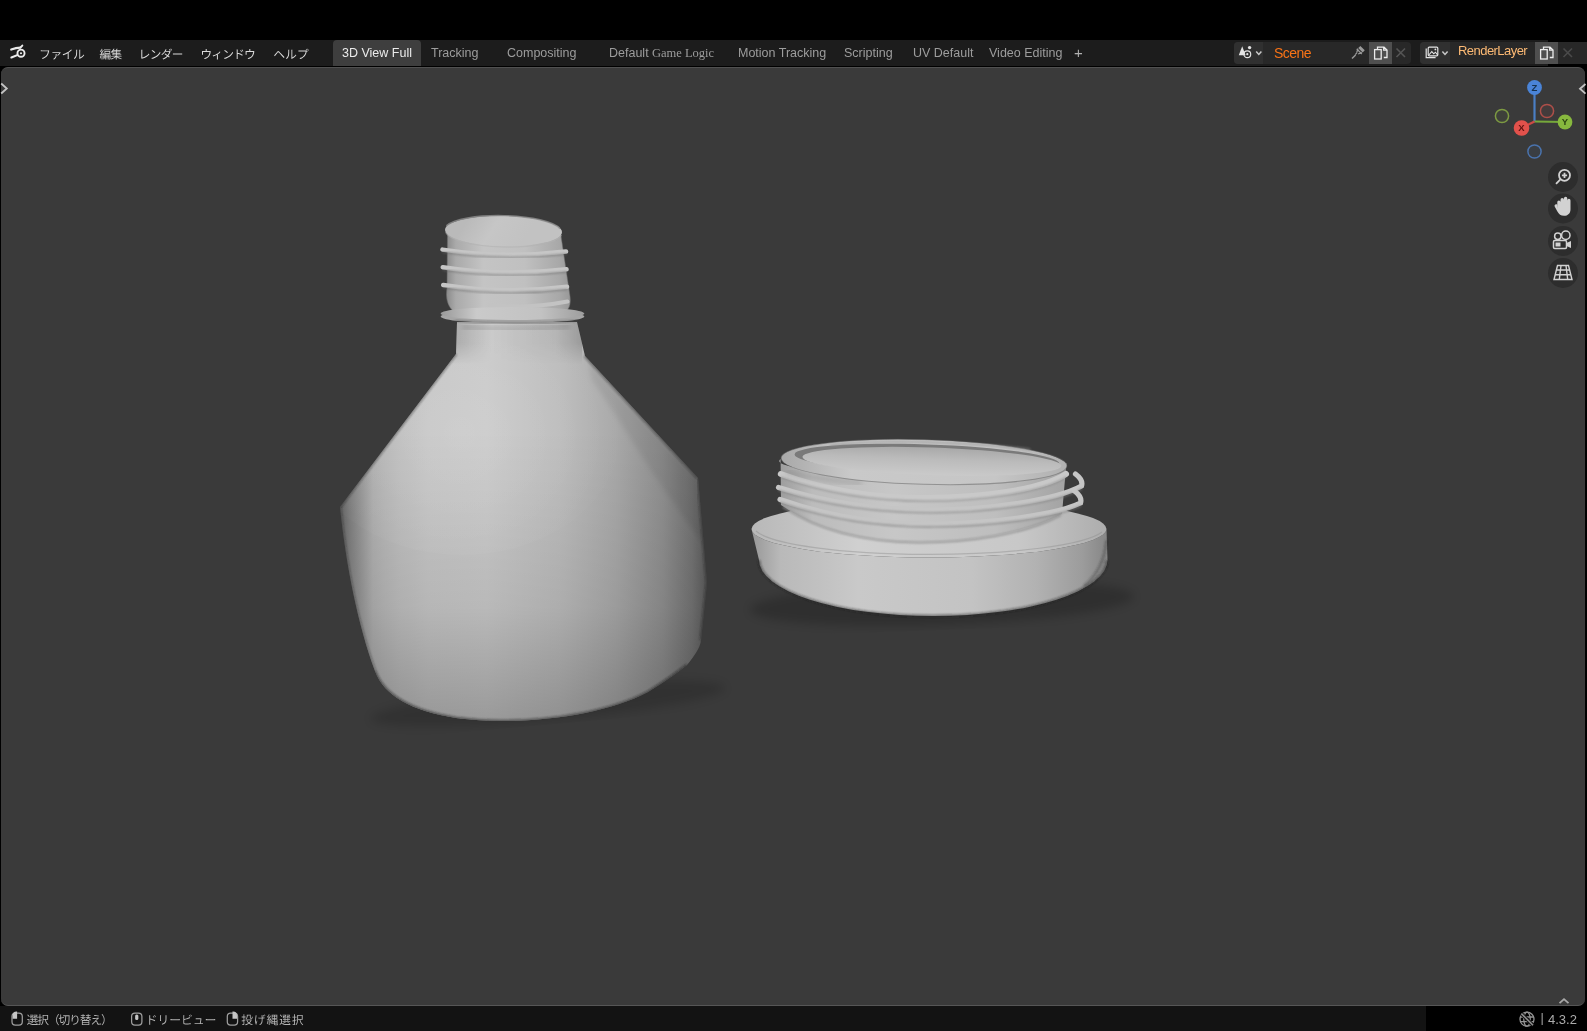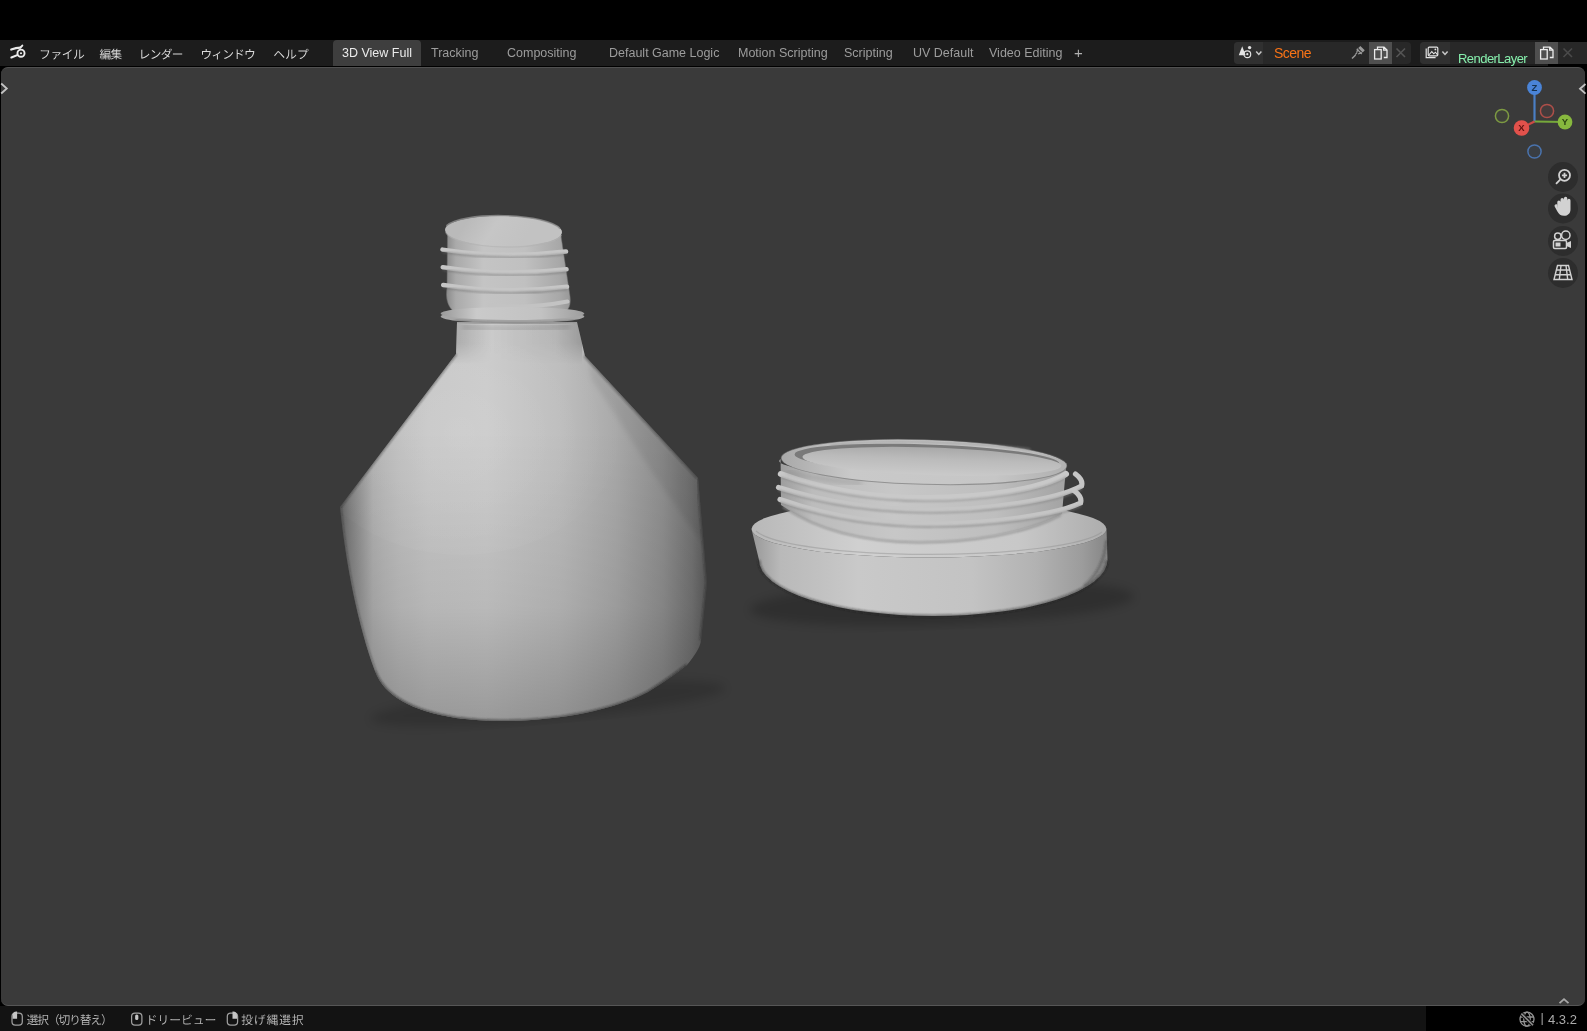--- a/index.html
+++ b/index.html
@@ -35,22 +35,22 @@
         <path d="M141.2 58.2Q141.3 58.1 141.3 58.0Q141.3 57.8 141.3 57.6Q141.3 57.5 141.3 57.0Q141.3 56.5 141.3 55.8Q141.3 55.2 141.3 54.4Q141.3 53.7 141.3 53.0Q141.3 52.3 141.3 51.7Q141.3 51.2 141.3 50.9Q141.3 50.7 141.3 50.5Q141.3 50.3 141.3 50.1Q141.3 49.9 141.2 49.8H142.4Q142.4 50.0 142.3 50.3Q142.3 50.6 142.3 50.9Q142.3 51.1 142.3 51.6Q142.3 52.0 142.3 52.6Q142.3 53.2 142.3 53.8Q142.3 54.4 142.3 55.1Q142.3 55.7 142.3 56.2Q142.3 56.7 142.3 57.1Q142.3 57.5 142.3 57.6Q143.2 57.4 144.1 57.0Q145.0 56.6 145.8 56.1Q146.7 55.5 147.5 54.9Q148.2 54.3 148.8 53.6L149.3 54.4Q148.2 55.8 146.4 56.9Q144.6 58.0 142.4 58.6Q142.3 58.6 142.2 58.7Q142.0 58.7 141.9 58.8Z M152.3 50.0Q152.6 50.2 153.0 50.5Q153.4 50.8 153.9 51.1Q154.3 51.5 154.7 51.8Q155.1 52.1 155.3 52.4L154.6 53.1Q154.3 52.9 154.0 52.6Q153.6 52.2 153.2 51.9Q152.8 51.5 152.4 51.2Q152.0 50.9 151.6 50.7ZM151.3 57.9Q152.3 57.7 153.2 57.4Q154.0 57.2 154.7 56.8Q155.4 56.5 156.0 56.1Q156.9 55.6 157.7 54.8Q158.4 54.1 159.0 53.3Q159.6 52.5 159.9 51.8L160.5 52.8Q160.1 53.5 159.5 54.3Q158.9 55.0 158.2 55.7Q157.4 56.4 156.5 57.0Q156.0 57.4 155.3 57.7Q154.6 58.1 153.7 58.4Q152.9 58.6 151.9 58.8Z M169.7 49.1Q169.8 49.3 170.0 49.6Q170.2 49.9 170.3 50.2Q170.5 50.5 170.6 50.7L170.0 51.0Q169.8 50.6 169.5 50.2Q169.3 49.7 169.0 49.4ZM171.0 48.6Q171.1 48.8 171.3 49.1Q171.5 49.4 171.7 49.7Q171.8 50.0 172.0 50.2L171.3 50.5Q171.1 50.1 170.9 49.7Q170.6 49.2 170.3 48.9ZM165.2 53.5Q165.7 53.8 166.4 54.2Q167.0 54.6 167.6 55.0Q168.2 55.5 168.8 55.9Q169.4 56.3 169.8 56.7L169.1 57.5Q168.7 57.1 168.1 56.7Q167.6 56.2 166.9 55.8Q166.3 55.3 165.7 54.9Q165.1 54.5 164.5 54.1ZM170.6 51.3Q170.5 51.4 170.4 51.6Q170.3 51.8 170.3 51.9Q170.1 52.5 169.8 53.2Q169.5 53.9 169.1 54.6Q168.7 55.4 168.2 56.0Q167.4 57.0 166.2 57.9Q165.0 58.8 163.3 59.4L162.5 58.7Q163.6 58.3 164.5 57.8Q165.4 57.3 166.1 56.7Q166.8 56.1 167.3 55.5Q167.8 54.9 168.2 54.3Q168.6 53.6 168.8 53.0Q169.1 52.3 169.3 51.8H164.9L165.3 51.0H169.0Q169.2 51.0 169.4 50.9Q169.6 50.9 169.8 50.8ZM166.6 49.6Q166.4 49.8 166.3 50.1Q166.1 50.4 166.1 50.5Q165.7 51.2 165.1 52.0Q164.6 52.7 163.8 53.5Q163.1 54.3 162.1 54.9L161.4 54.3Q162.4 53.7 163.1 52.9Q163.9 52.2 164.4 51.5Q164.9 50.7 165.1 50.2Q165.2 50.0 165.3 49.8Q165.5 49.5 165.5 49.3Z M172.9 53.5Q173.0 53.5 173.3 53.5Q173.6 53.5 173.9 53.5Q174.2 53.6 174.5 53.6Q174.7 53.6 175.1 53.6Q175.5 53.6 176.0 53.6Q176.5 53.6 177.1 53.6Q177.7 53.6 178.3 53.6Q178.9 53.6 179.5 53.6Q180.0 53.6 180.4 53.6Q180.8 53.6 181.0 53.6Q181.4 53.6 181.7 53.5Q182.1 53.5 182.2 53.5V54.6Q182.1 54.6 181.7 54.6Q181.4 54.6 181.0 54.6Q180.8 54.6 180.4 54.6Q180.0 54.6 179.5 54.6Q178.9 54.6 178.3 54.6Q177.7 54.6 177.1 54.6Q176.5 54.6 176.0 54.6Q175.5 54.6 175.1 54.6Q174.7 54.6 174.5 54.6Q174.0 54.6 173.6 54.6Q173.1 54.6 172.9 54.6Z"></path>
         <path d="M206.8 49.1Q206.7 49.4 206.7 49.6Q206.7 49.8 206.7 50.0Q206.7 50.2 206.7 50.5Q206.7 50.8 206.7 51.1Q206.7 51.4 206.7 51.6H205.7Q205.7 51.4 205.7 51.1Q205.7 50.7 205.7 50.5Q205.7 50.2 205.7 50.0Q205.7 49.8 205.7 49.6Q205.7 49.4 205.7 49.1ZM210.8 51.4Q210.8 51.6 210.7 51.8Q210.7 52.0 210.6 52.1Q210.6 52.5 210.5 52.9Q210.4 53.4 210.2 53.9Q210.1 54.3 209.9 54.8Q209.7 55.3 209.5 55.7Q209.0 56.5 208.4 57.1Q207.7 57.8 206.8 58.2Q205.9 58.7 204.8 59.0L204.0 58.2Q204.3 58.1 204.7 58.0Q205.0 57.9 205.3 57.8Q205.9 57.6 206.5 57.3Q207.1 56.9 207.6 56.5Q208.1 56.0 208.5 55.4Q208.8 54.9 209.0 54.3Q209.2 53.7 209.4 53.1Q209.5 52.5 209.6 52.0H203.0Q203.0 52.2 203.0 52.5Q203.0 52.8 203.0 53.1Q203.0 53.4 203.0 53.7Q203.0 54.0 203.0 54.1Q203.0 54.3 203.0 54.5Q203.0 54.7 203.0 54.8H202.0Q202.0 54.7 202.0 54.4Q202.0 54.2 202.0 54.1Q202.0 53.9 202.0 53.6Q202.0 53.4 202.0 53.0Q202.0 52.7 202.0 52.4Q202.0 52.1 202.0 52.0Q202.0 51.8 202.0 51.5Q202.0 51.3 202.0 51.1Q202.3 51.1 202.5 51.1Q202.8 51.1 203.1 51.1H209.4Q209.7 51.1 209.9 51.1Q210.1 51.1 210.2 51.0Z M212.7 55.6Q213.5 55.4 214.3 55.1Q215.1 54.8 215.8 54.4Q216.5 54.1 217.0 53.8Q217.6 53.4 218.1 53.0Q218.6 52.6 219.1 52.2Q219.5 51.7 219.8 51.4L220.5 52.1Q220.2 52.4 219.7 52.9Q219.2 53.3 218.6 53.8Q218.0 54.2 217.4 54.6Q217.0 54.8 216.5 55.0Q216.1 55.3 215.5 55.5Q215.0 55.8 214.4 56.0Q213.8 56.2 213.2 56.4ZM216.9 54.3 217.9 54.1V58.5Q217.9 58.7 217.9 58.9Q217.9 59.1 217.9 59.2Q217.9 59.4 217.9 59.5H216.8Q216.8 59.4 216.9 59.2Q216.9 59.1 216.9 58.9Q216.9 58.7 216.9 58.5Z M224.9 50.0Q225.2 50.2 225.6 50.5Q226.0 50.8 226.5 51.1Q226.9 51.5 227.3 51.8Q227.6 52.1 227.9 52.4L227.1 53.1Q226.9 52.9 226.6 52.6Q226.2 52.2 225.8 51.9Q225.4 51.5 225.0 51.2Q224.5 50.9 224.2 50.7ZM223.9 57.9Q224.9 57.7 225.8 57.4Q226.6 57.2 227.3 56.8Q228.0 56.5 228.6 56.1Q229.5 55.6 230.3 54.8Q231.0 54.1 231.6 53.3Q232.2 52.5 232.5 51.8L233.1 52.8Q232.7 53.5 232.1 54.3Q231.5 55.0 230.8 55.7Q230.0 56.4 229.1 57.0Q228.5 57.4 227.8 57.7Q227.1 58.1 226.3 58.4Q225.5 58.6 224.5 58.8Z M240.8 50.1Q241.0 50.3 241.2 50.6Q241.4 50.9 241.6 51.3Q241.8 51.6 241.9 51.9L241.2 52.2Q241.1 51.9 240.9 51.6Q240.8 51.3 240.6 51.0Q240.4 50.7 240.2 50.4ZM242.3 49.5Q242.4 49.7 242.6 50.0Q242.8 50.3 243.0 50.7Q243.2 51.0 243.4 51.3L242.7 51.6Q242.6 51.3 242.4 51.0Q242.2 50.7 242.0 50.4Q241.8 50.1 241.6 49.8ZM236.7 57.7Q236.7 57.5 236.7 57.0Q236.7 56.6 236.7 55.9Q236.7 55.2 236.7 54.4Q236.7 53.6 236.7 52.9Q236.7 52.2 236.7 51.7Q236.7 51.1 236.7 50.9Q236.7 50.6 236.7 50.2Q236.7 49.9 236.6 49.6H237.8Q237.7 49.9 237.7 50.2Q237.7 50.6 237.7 50.9Q237.7 51.3 237.7 52.0Q237.7 52.6 237.7 53.3Q237.7 54.0 237.7 54.8Q237.7 55.5 237.7 56.1Q237.7 56.7 237.7 57.1Q237.7 57.6 237.7 57.7Q237.7 57.9 237.7 58.2Q237.7 58.4 237.7 58.7Q237.7 58.9 237.8 59.1H236.6Q236.7 58.8 236.7 58.4Q236.7 58.0 236.7 57.7ZM237.5 52.7Q238.1 52.9 238.8 53.1Q239.5 53.4 240.2 53.6Q240.9 53.9 241.6 54.2Q242.2 54.5 242.7 54.7L242.3 55.7Q241.8 55.4 241.2 55.2Q240.5 54.9 239.9 54.6Q239.2 54.3 238.6 54.1Q238.0 53.9 237.5 53.8Z M250.4 49.1Q250.3 49.4 250.3 49.6Q250.3 49.8 250.3 50.0Q250.3 50.2 250.3 50.5Q250.3 50.8 250.3 51.1Q250.3 51.4 250.3 51.6H249.3Q249.3 51.4 249.3 51.1Q249.3 50.7 249.3 50.5Q249.3 50.2 249.3 50.0Q249.3 49.8 249.3 49.6Q249.3 49.4 249.3 49.1ZM254.4 51.4Q254.4 51.6 254.3 51.8Q254.3 52.0 254.2 52.1Q254.2 52.5 254.1 52.9Q254.0 53.4 253.8 53.9Q253.7 54.3 253.5 54.8Q253.3 55.3 253.1 55.7Q252.6 56.5 252.0 57.1Q251.3 57.8 250.4 58.2Q249.5 58.7 248.4 59.0L247.6 58.2Q247.9 58.1 248.3 58.0Q248.6 57.9 248.9 57.8Q249.5 57.6 250.1 57.3Q250.7 56.9 251.2 56.5Q251.7 56.0 252.1 55.4Q252.4 54.9 252.6 54.3Q252.8 53.7 253.0 53.1Q253.1 52.5 253.2 52.0H246.6Q246.6 52.2 246.6 52.5Q246.6 52.8 246.6 53.1Q246.6 53.4 246.6 53.7Q246.6 54.0 246.6 54.1Q246.6 54.3 246.6 54.5Q246.6 54.7 246.6 54.8H245.6Q245.6 54.7 245.6 54.4Q245.6 54.2 245.6 54.1Q245.6 53.9 245.6 53.6Q245.6 53.4 245.6 53.0Q245.6 52.7 245.6 52.4Q245.6 52.1 245.6 52.0Q245.6 51.8 245.6 51.5Q245.6 51.3 245.6 51.1Q245.9 51.1 246.1 51.1Q246.4 51.1 246.7 51.1H253.0Q253.3 51.1 253.5 51.1Q253.7 51.1 253.8 51.0Z"></path>
         <path d="M274.0 55.3Q274.3 55.1 274.4 54.9Q274.6 54.7 274.9 54.5Q275.1 54.3 275.4 53.9Q275.6 53.6 276.0 53.2Q276.3 52.8 276.6 52.5Q276.9 52.1 277.2 51.7Q277.7 51.2 278.1 51.1Q278.6 51.1 279.2 51.6Q279.5 52.0 280.0 52.4Q280.4 52.8 280.8 53.3Q281.3 53.7 281.6 54.1Q282.0 54.5 282.5 55.1Q283.0 55.6 283.5 56.1Q284.0 56.7 284.5 57.2L283.7 58.1Q283.3 57.5 282.8 57.0Q282.3 56.4 281.9 55.9Q281.4 55.4 281.0 55.0Q280.8 54.7 280.5 54.3Q280.1 54.0 279.8 53.6Q279.5 53.3 279.2 53.0Q278.9 52.7 278.8 52.5Q278.4 52.2 278.2 52.2Q278.0 52.3 277.7 52.6Q277.5 52.9 277.2 53.2Q276.9 53.6 276.6 54.0Q276.3 54.3 276.1 54.7Q275.8 55.0 275.6 55.3Q275.4 55.5 275.2 55.7Q275.0 56.0 274.9 56.2Z M291.3 58.4Q291.3 58.2 291.3 58.0Q291.4 57.9 291.4 57.7Q291.4 57.6 291.4 57.2Q291.4 56.8 291.4 56.2Q291.4 55.6 291.4 54.9Q291.4 54.2 291.4 53.5Q291.4 52.8 291.4 52.2Q291.4 51.6 291.4 51.2Q291.4 50.8 291.4 50.6Q291.4 50.3 291.3 50.1Q291.3 49.8 291.3 49.7H292.4Q292.4 49.8 292.4 50.1Q292.3 50.3 292.3 50.6Q292.3 50.8 292.3 51.2Q292.3 51.6 292.3 52.2Q292.3 52.8 292.3 53.5Q292.3 54.2 292.3 54.8Q292.3 55.5 292.3 56.1Q292.3 56.6 292.3 57.0Q292.3 57.4 292.3 57.4Q292.9 57.2 293.5 56.8Q294.1 56.3 294.7 55.8Q295.3 55.2 295.8 54.5L296.3 55.3Q295.8 56.0 295.2 56.6Q294.5 57.3 293.7 57.8Q293.0 58.3 292.3 58.6Q292.2 58.7 292.1 58.7Q292.0 58.8 291.9 58.9ZM285.9 58.3Q286.6 57.8 287.1 57.0Q287.7 56.2 287.9 55.4Q288.1 55.0 288.1 54.4Q288.2 53.8 288.2 53.1Q288.3 52.4 288.3 51.8Q288.3 51.1 288.3 50.6Q288.3 50.4 288.3 50.2Q288.2 50.0 288.2 49.8H289.3Q289.3 49.9 289.3 50.0Q289.3 50.1 289.2 50.3Q289.2 50.5 289.2 50.6Q289.2 51.1 289.2 51.8Q289.2 52.5 289.2 53.2Q289.1 53.9 289.1 54.6Q289.0 55.2 288.9 55.7Q288.6 56.6 288.1 57.4Q287.5 58.3 286.8 58.9Z M306.4 50.1Q306.4 50.4 306.6 50.7Q306.9 50.9 307.2 50.9Q307.5 50.9 307.7 50.7Q308.0 50.4 308.0 50.1Q308.0 49.8 307.7 49.6Q307.5 49.3 307.2 49.3Q306.9 49.3 306.6 49.6Q306.4 49.8 306.4 50.1ZM305.9 50.1Q305.9 49.8 306.0 49.5Q306.2 49.2 306.5 49.0Q306.8 48.8 307.2 48.8Q307.5 48.8 307.8 49.0Q308.1 49.2 308.3 49.5Q308.5 49.8 308.5 50.1Q308.5 50.5 308.3 50.8Q308.1 51.1 307.8 51.3Q307.5 51.4 307.2 51.4Q306.8 51.4 306.5 51.3Q306.2 51.1 306.0 50.8Q305.9 50.5 305.9 50.1ZM306.9 50.9Q306.8 51.0 306.8 51.2Q306.7 51.3 306.7 51.5Q306.6 52.0 306.5 52.5Q306.3 53.1 306.1 53.7Q305.9 54.3 305.6 54.8Q305.3 55.4 304.9 55.9Q304.4 56.5 303.7 57.1Q303.1 57.7 302.2 58.2Q301.4 58.7 300.3 59.0L299.5 58.1Q300.6 57.8 301.5 57.4Q302.3 57.0 303.0 56.5Q303.6 55.9 304.1 55.3Q304.5 54.8 304.8 54.1Q305.2 53.4 305.4 52.7Q305.6 52.0 305.6 51.4Q305.5 51.4 305.0 51.4Q304.6 51.4 303.9 51.4Q303.3 51.4 302.6 51.4Q301.9 51.4 301.3 51.4Q300.7 51.4 300.2 51.4Q299.8 51.4 299.6 51.4Q299.3 51.4 299.0 51.5Q298.7 51.5 298.4 51.5V50.4Q298.6 50.5 298.8 50.5Q299.0 50.5 299.2 50.5Q299.4 50.5 299.6 50.5Q299.8 50.5 300.1 50.5Q300.5 50.5 301.0 50.5Q301.5 50.5 302.1 50.5Q302.6 50.5 303.2 50.5Q303.8 50.5 304.2 50.5Q304.7 50.5 305.1 50.5Q305.4 50.5 305.5 50.5Q305.7 50.5 305.8 50.5Q306.0 50.5 306.2 50.5Z"></path>
       </g>
   </svg>
 
   <div class="tab tabactive" style="left:333px;width:88px;">3D View Full</div>
   <div class="tab" style="left:431px;">Tracking</div>
   <div class="tab" style="left:507px;">Compositing</div>
   <div class="tab" style="left:593px;margin-left:16px;">Default</div>
-  <div class="tab" style="left:652px;">Game Logic</div>
-  <div class="tab" style="left:738px;">Motion Scripting</div>
+  <div class="tab" style="left:652px;font-family:Liberation Serif, serif;">Game Logic</div>
+  <div class="tab" style="left:738px;">Motion Tracking</div>
   <div class="tab" style="left:844px;">Scripting</div>
   <div class="tab" style="left:913px;">UV Default</div>
   <div class="tab" style="left:989px;">Video Editing</div>
   <div class="tab" style="left:1074px;font-size:15px;color:#b0b0b0;">+</div>
 
   <div class="abs" style="left:1234px;top:2px;width:177px;height:22px;background:#282828;border-radius:4px;"></div>
   <div class="abs" style="left:1234px;top:2px;width:29px;height:22px;background:#303030;border-radius:4px 0 0 4px;"></div>
   <svg class="abs" style="left:1236px;top:4px" width="26" height="18" viewBox="0 0 26 18">
 
     <g stroke="#e3e3e3" fill="none" stroke-width="1.2">
@@ -86,21 +86,21 @@
   <div class="abs" style="left:1420px;top:2px;width:30px;height:22px;background:#303030;border-radius:4px 0 0 4px;"></div>
   <svg class="abs" style="left:1423px;top:4px" width="26" height="18" viewBox="0 0 26 18">
     <g stroke="#e3e3e3" fill="none" stroke-width="1.2">
       <rect x="5.2" y="3.2" width="9.6" height="8.6" rx="1"></rect>
       <path d="M3.2 4.6 v9 h9.4"></path>
       <path d="M5.8 11 l3-3.4 2 2.2 1.6-1.6 2.2 2.6" stroke-width="1.1"></path>
       <circle cx="12.4" cy="5.4" r="0.9" fill="#e3e3e3" stroke="none"></circle>
     </g>
     <path d="M19.4 7.4 l2.6 3 l2.6 -3" stroke="#c8c8c8" fill="none" stroke-width="1.5"></path>
   </svg>
-  <div class="abs" style="left:1458px;top:8px;height:22px;line-height:22px;color:#86efac;font-size:13px;letter-spacing:-0.55px;">RenderLayer</div>
+  <div class="abs" style="left:1458px;top:0;height:22px;line-height:22px;color:#fdba74;font-size:13px;letter-spacing:-0.55px;">RenderLayer</div>
   <div class="abs" style="left:1535px;top:2px;width:23px;height:22px;background:#4f4f4f;"></div>
   <svg class="abs" style="left:1538px;top:4px" width="18" height="18" viewBox="0 0 18 18">
     <g stroke="#ececec" stroke-width="1.3" fill="none">
       <path d="M5.5 5.5 v-2.4 h6.5 l3 3 v7.4 h-3.2 M11.7 3.2 v3 h3"></path>
       <rect x="2.6" y="5.6" width="6.6" height="9.4"></rect>
     </g>
   </svg>
   <svg class="abs" style="left:1561px;top:6px" width="14" height="14" viewBox="0 0 14 14">
     <path d="M2.5 2.5 L11 11 M11 2.5 L2.5 11" stroke="#4a4a4a" stroke-width="1.6"></path>
   </svg>

